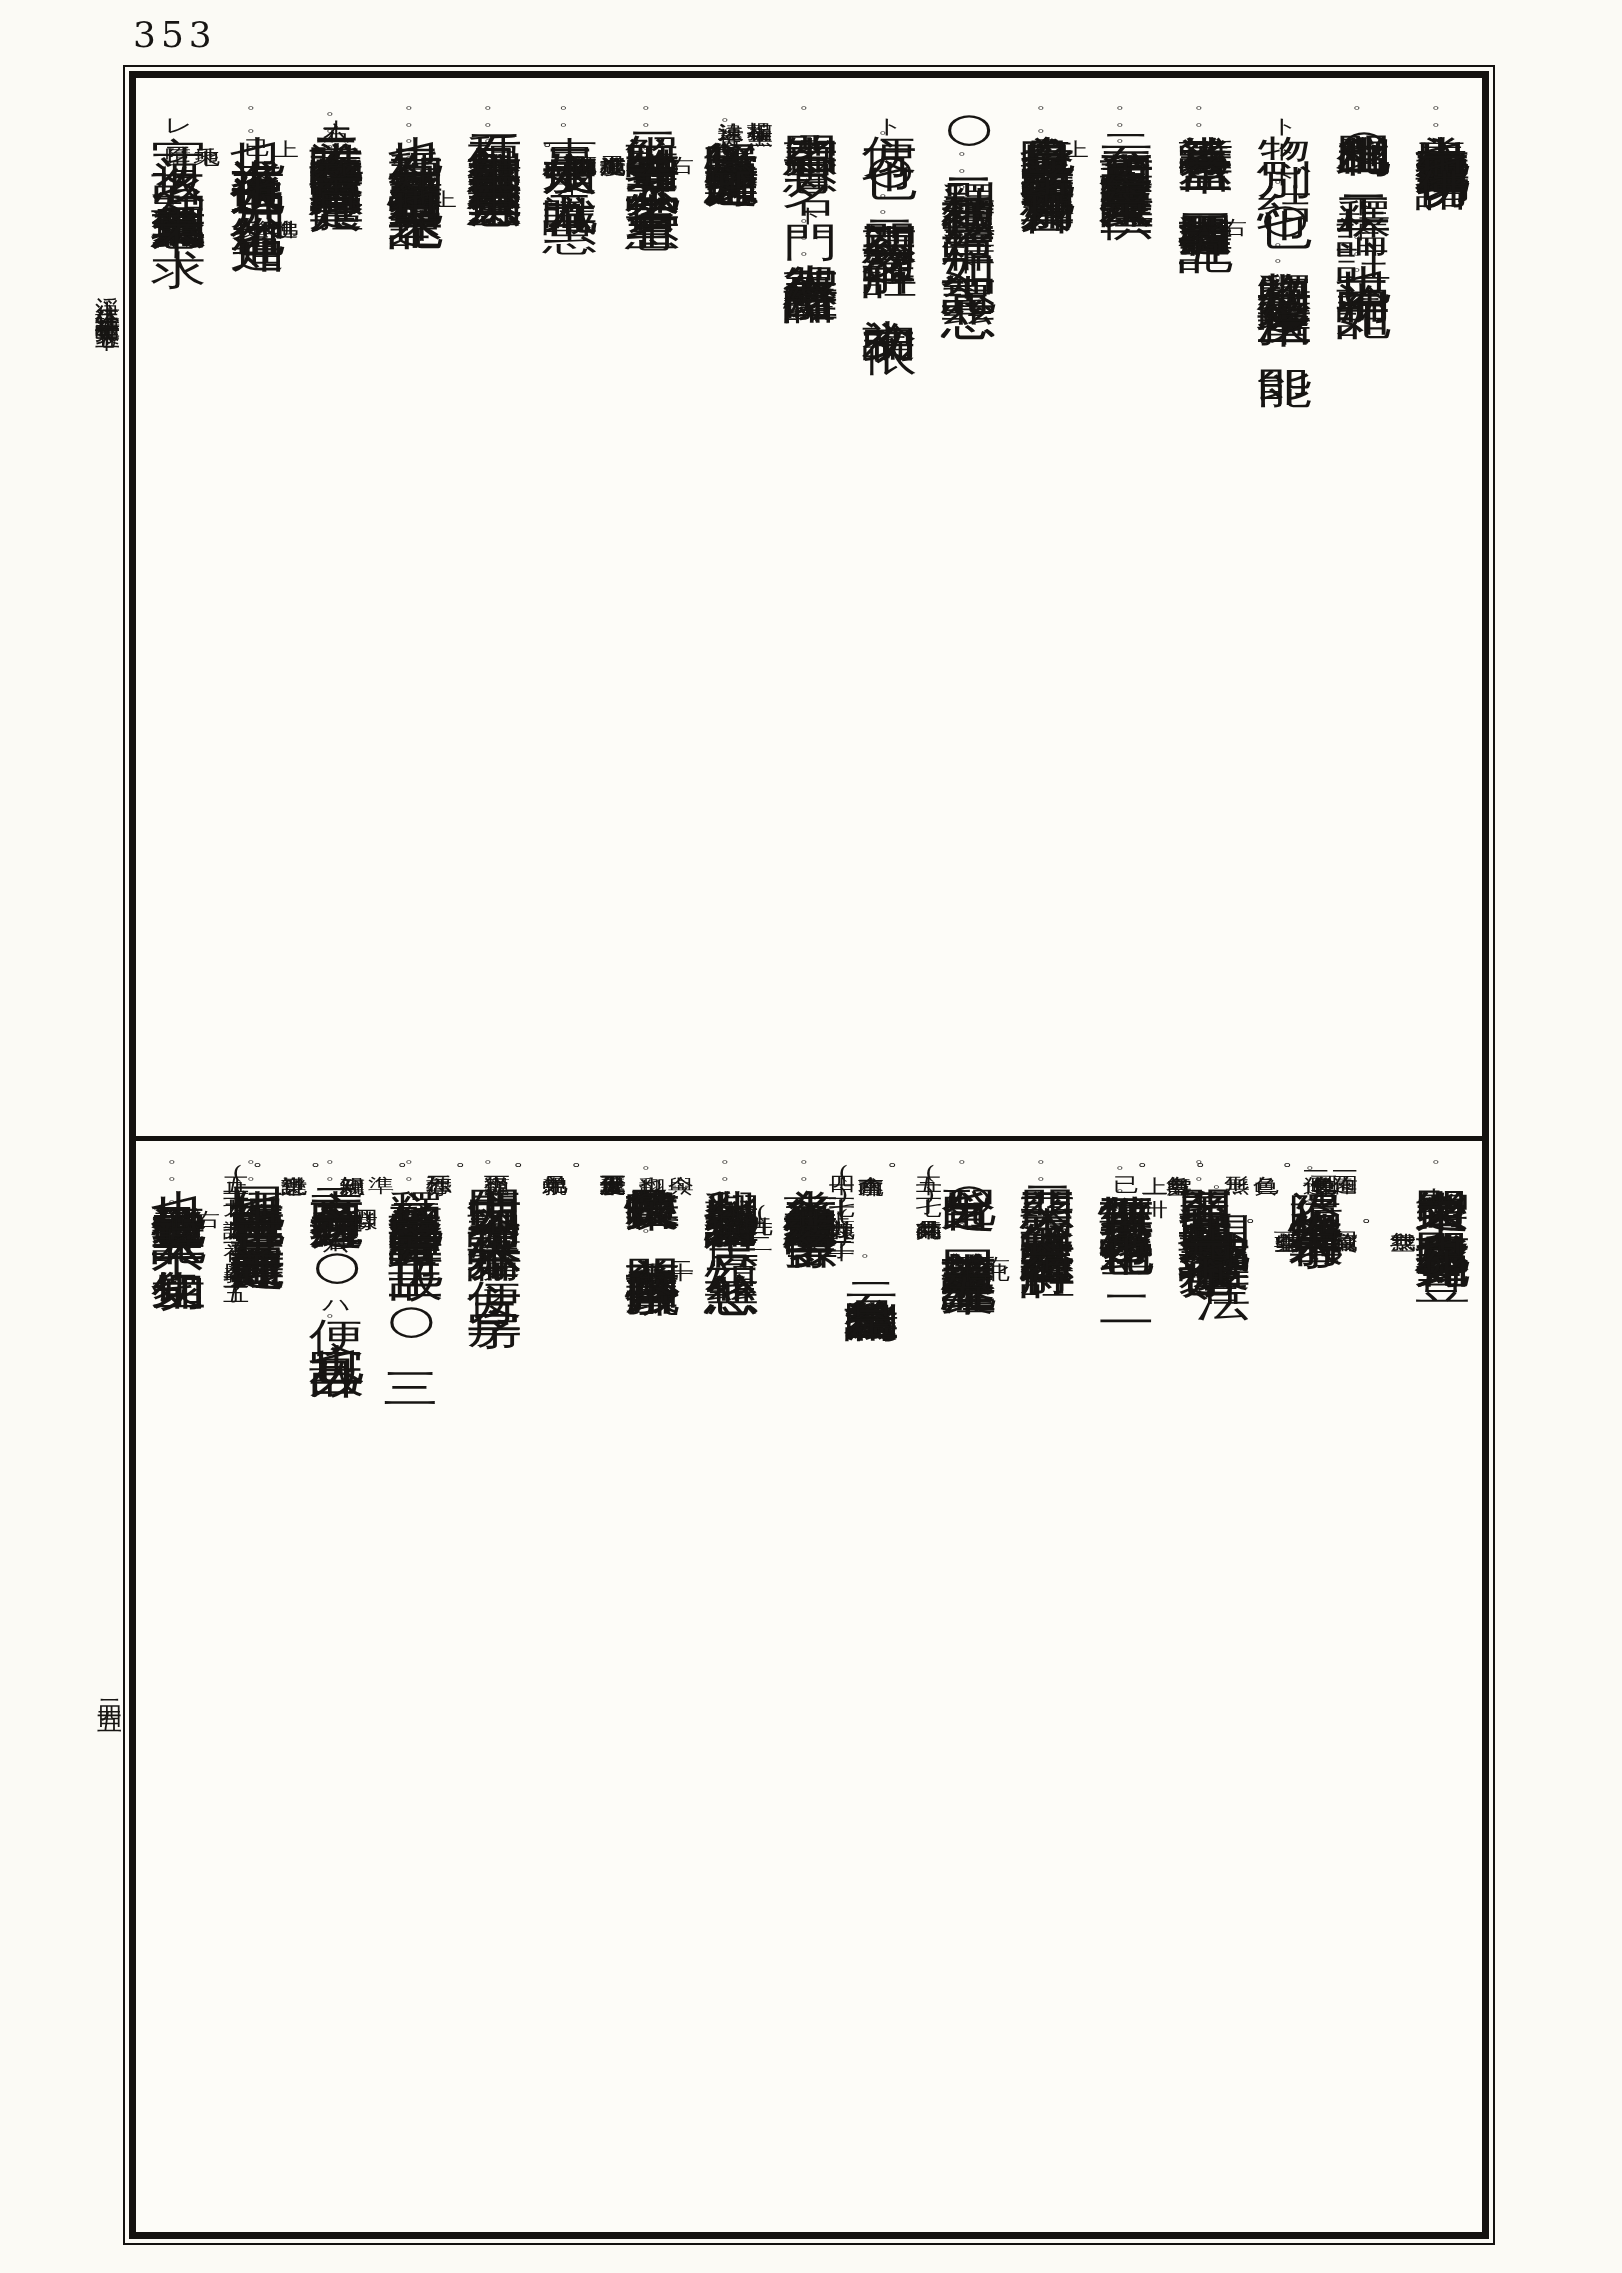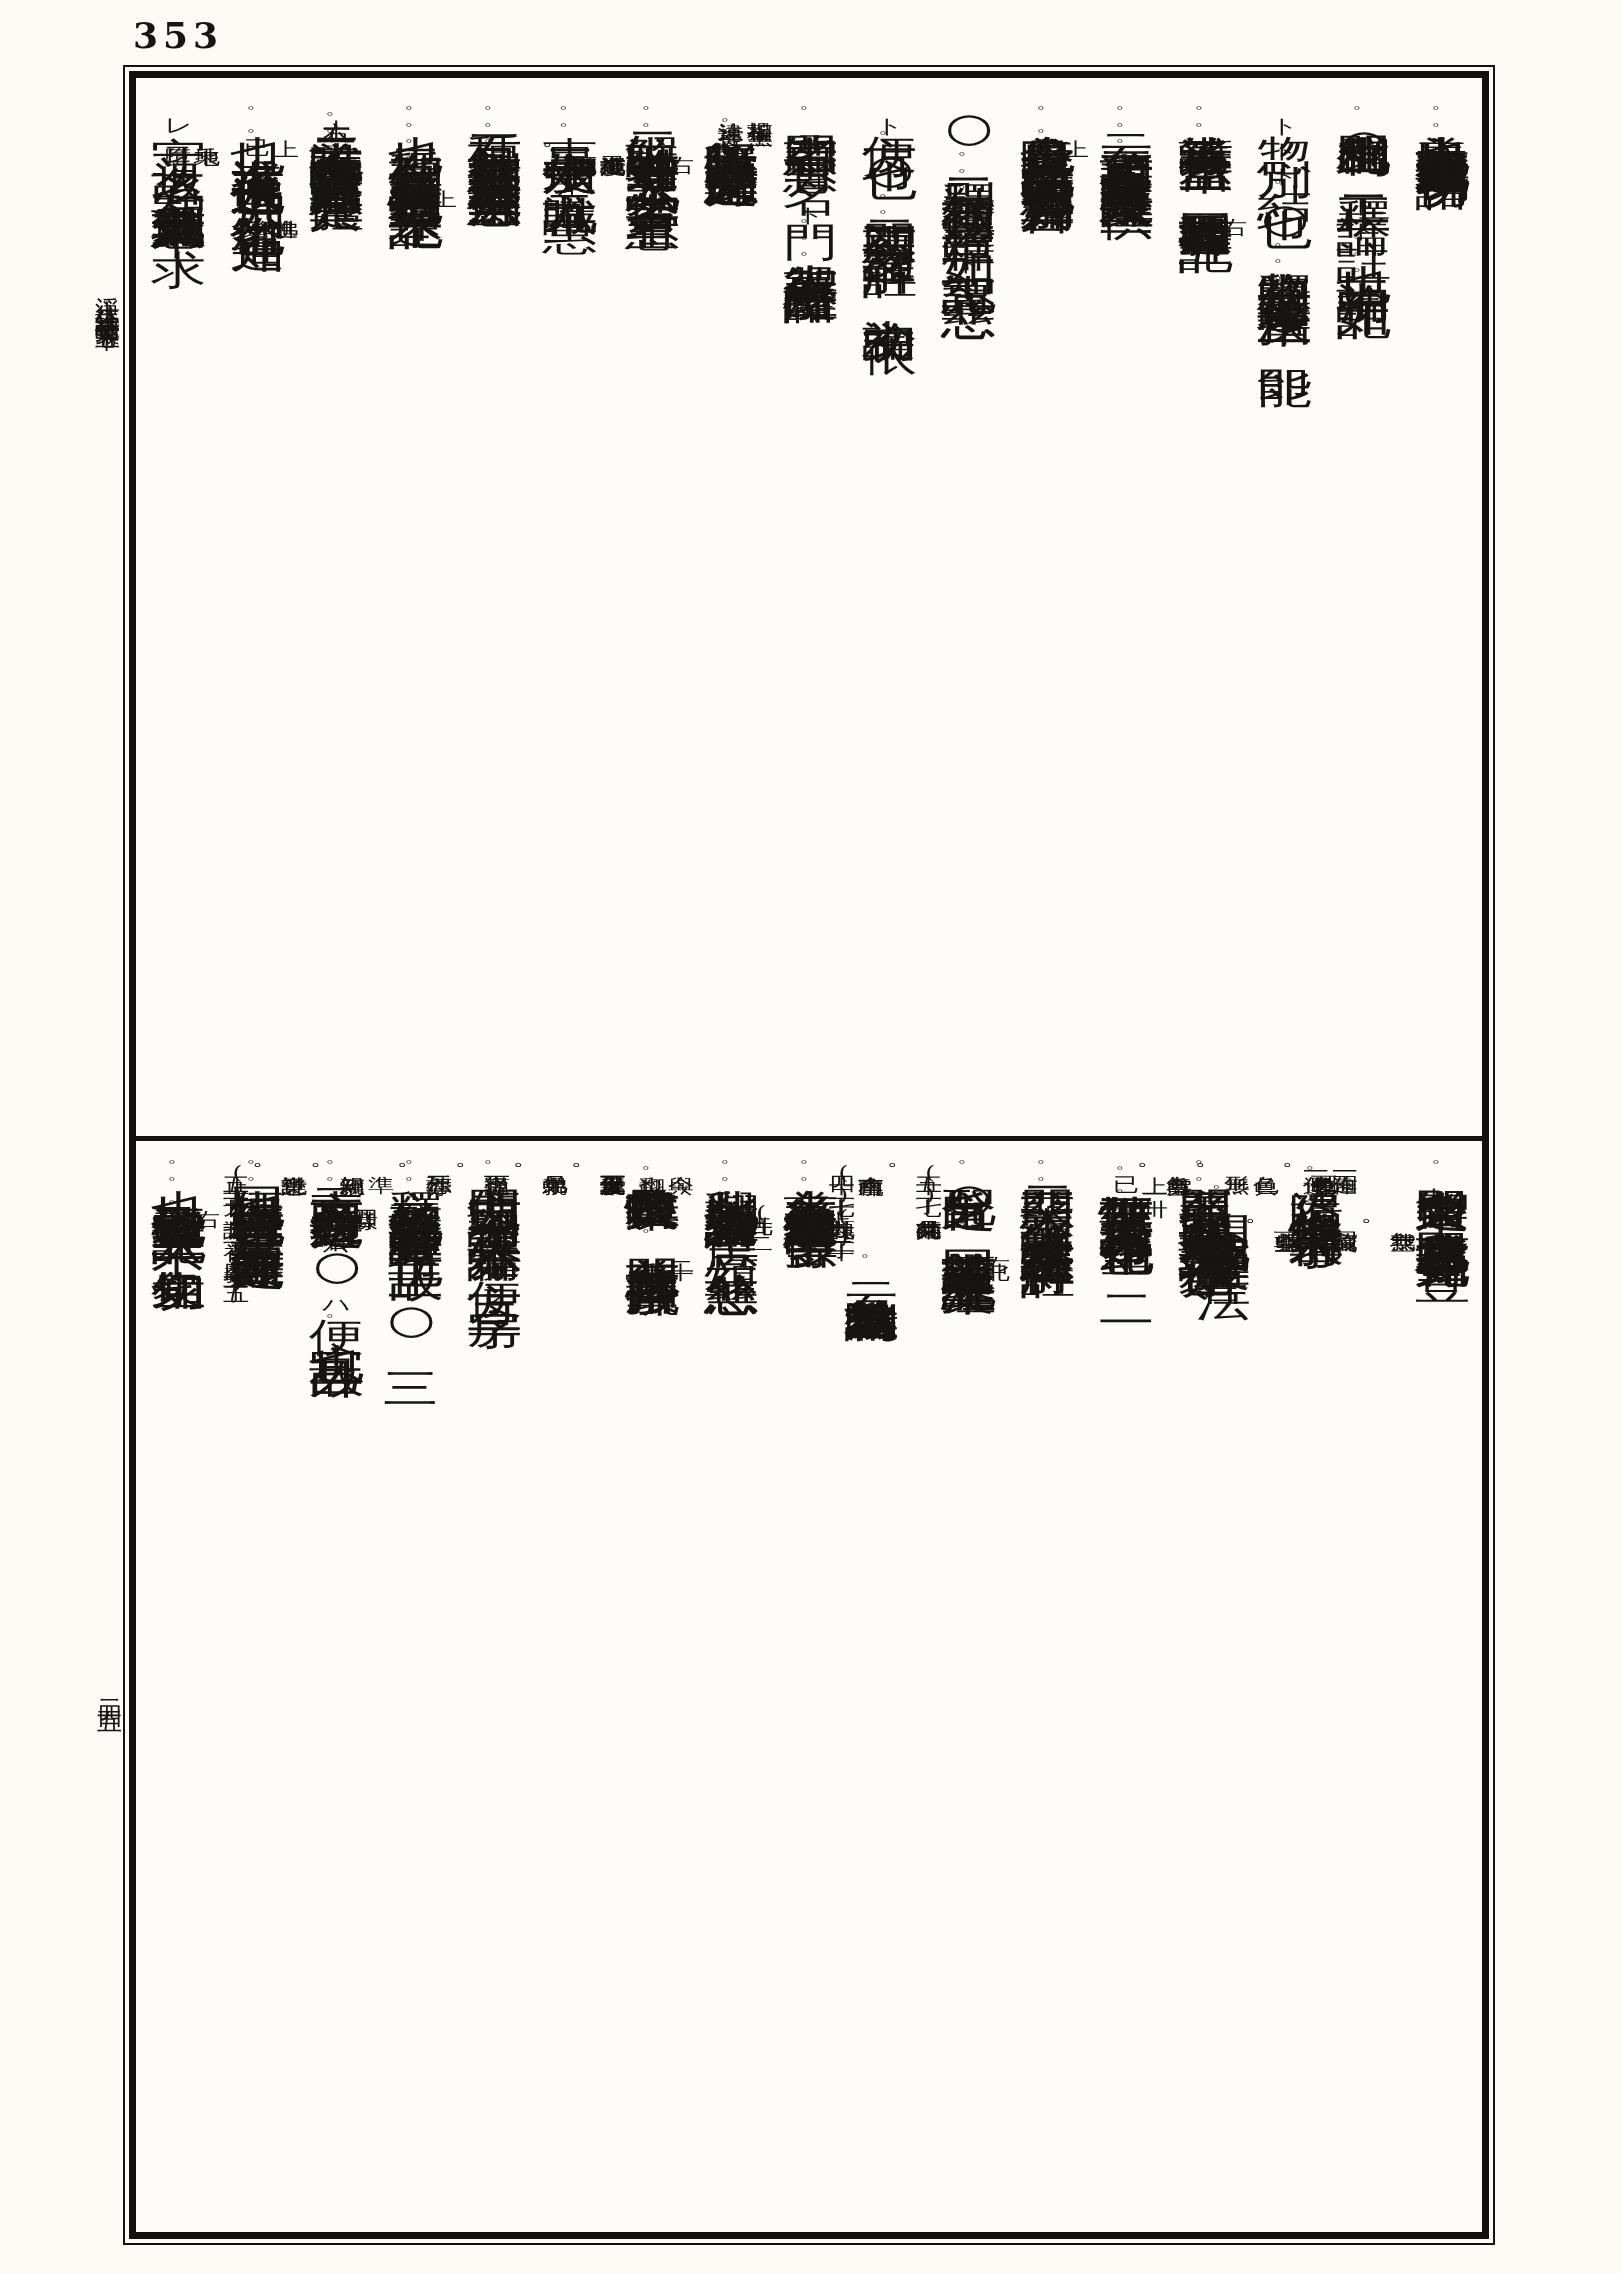--- a/index.html
+++ b/index.html
@@ -36,21 +36,21 @@
   .s{font-size:20px;letter-spacing:2px;}
   .pd{font-size:0.42em;letter-spacing:0;}
   .w{
     display:inline-block;vertical-align:middle;
     line-height:normal;letter-spacing:0;margin:3px 0;
   }
   .w span{display:block;font-size:19px;line-height:21px;letter-spacing:0;}
   
   .pageno{
     position:absolute;left:133px;top:14px;
-    font-size:36px;font-weight:bold;letter-spacing:5px;
+    font-size:36px;font-weight:normal;letter-spacing:5px;
   }
   .margin-title{
     position:absolute;left:91px;top:277px;
     writing-mode:vertical-rl;text-orientation:upright;
     font-size:25px;letter-spacing:3px;
   }
   .folio{
     position:absolute;left:93px;top:1681px;
     writing-mode:vertical-rl;text-orientation:upright;
     font-size:25px;letter-spacing:5px;

